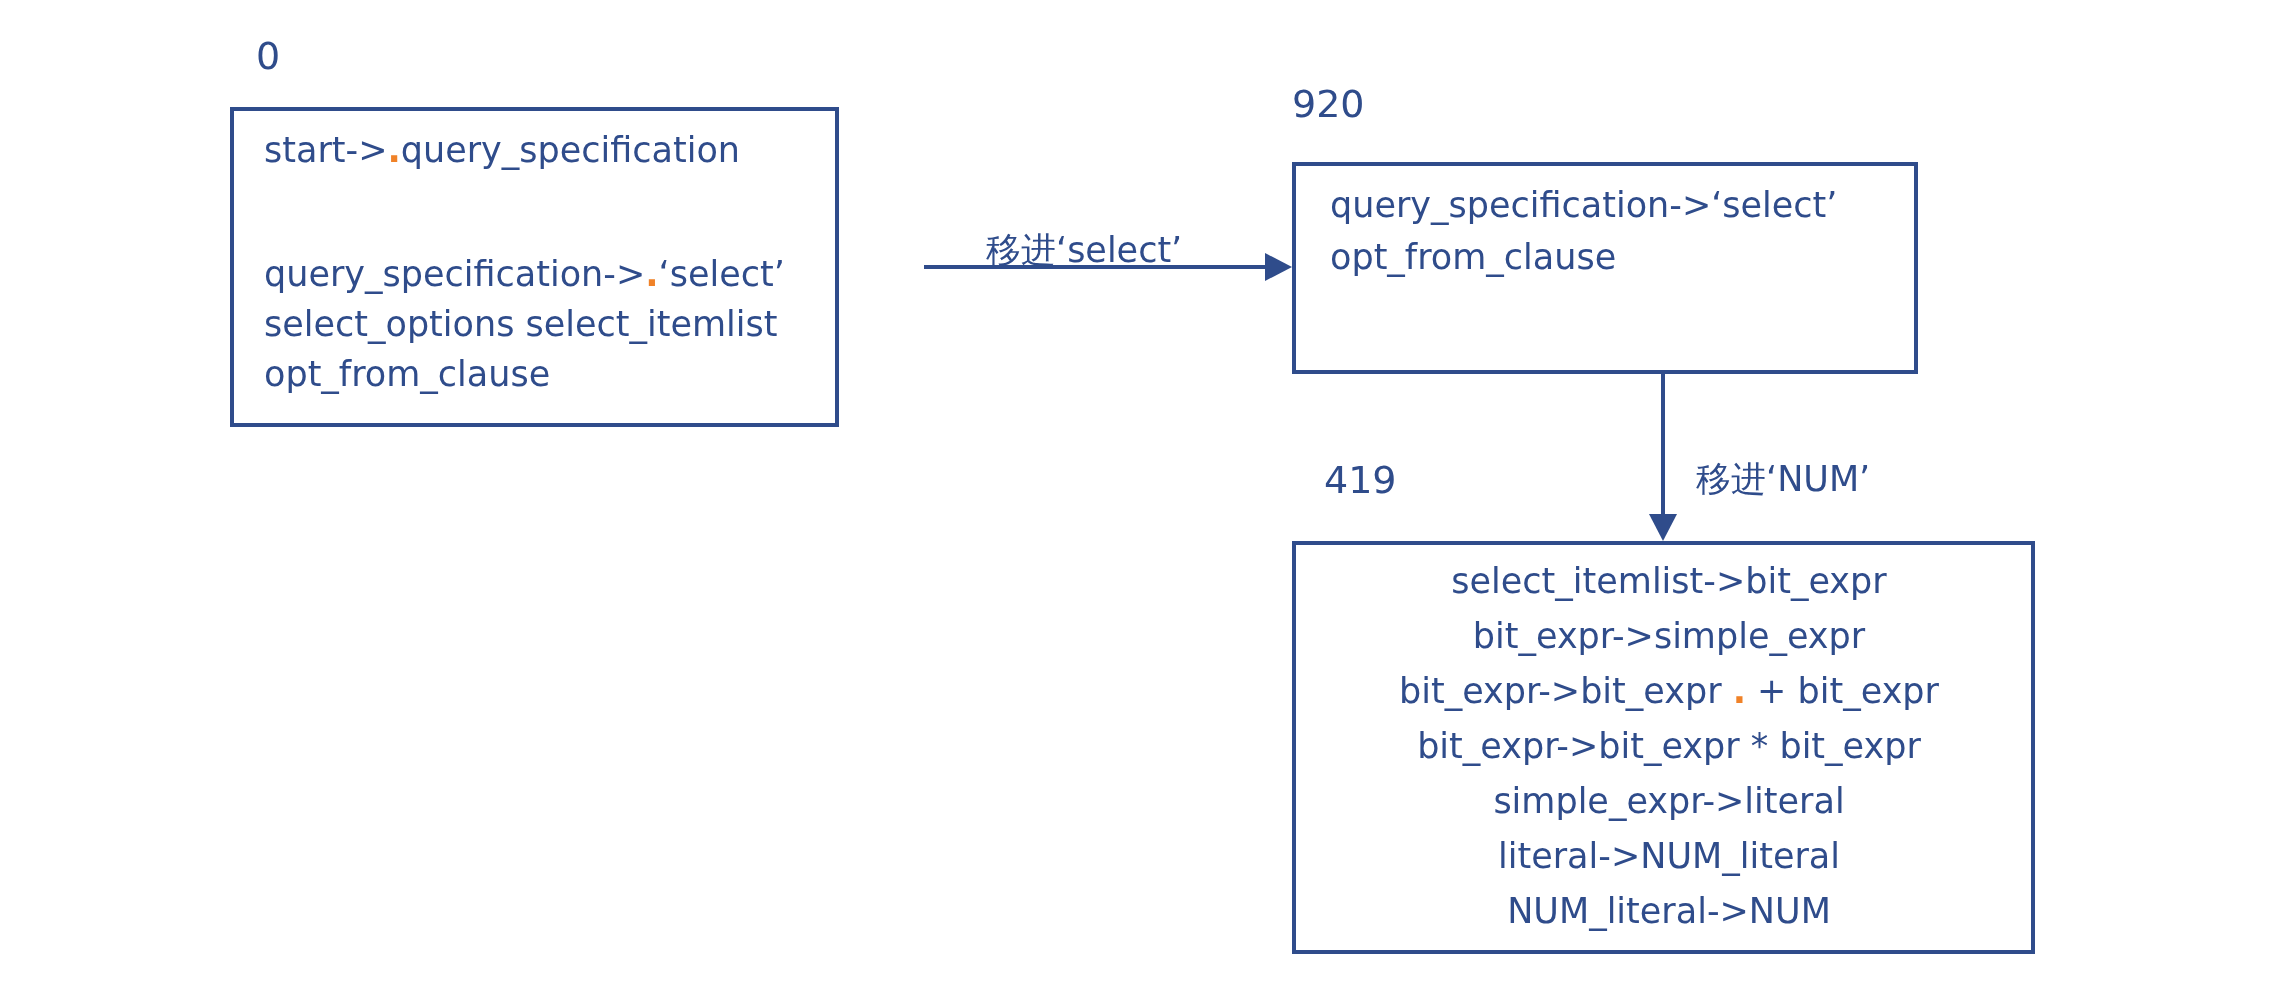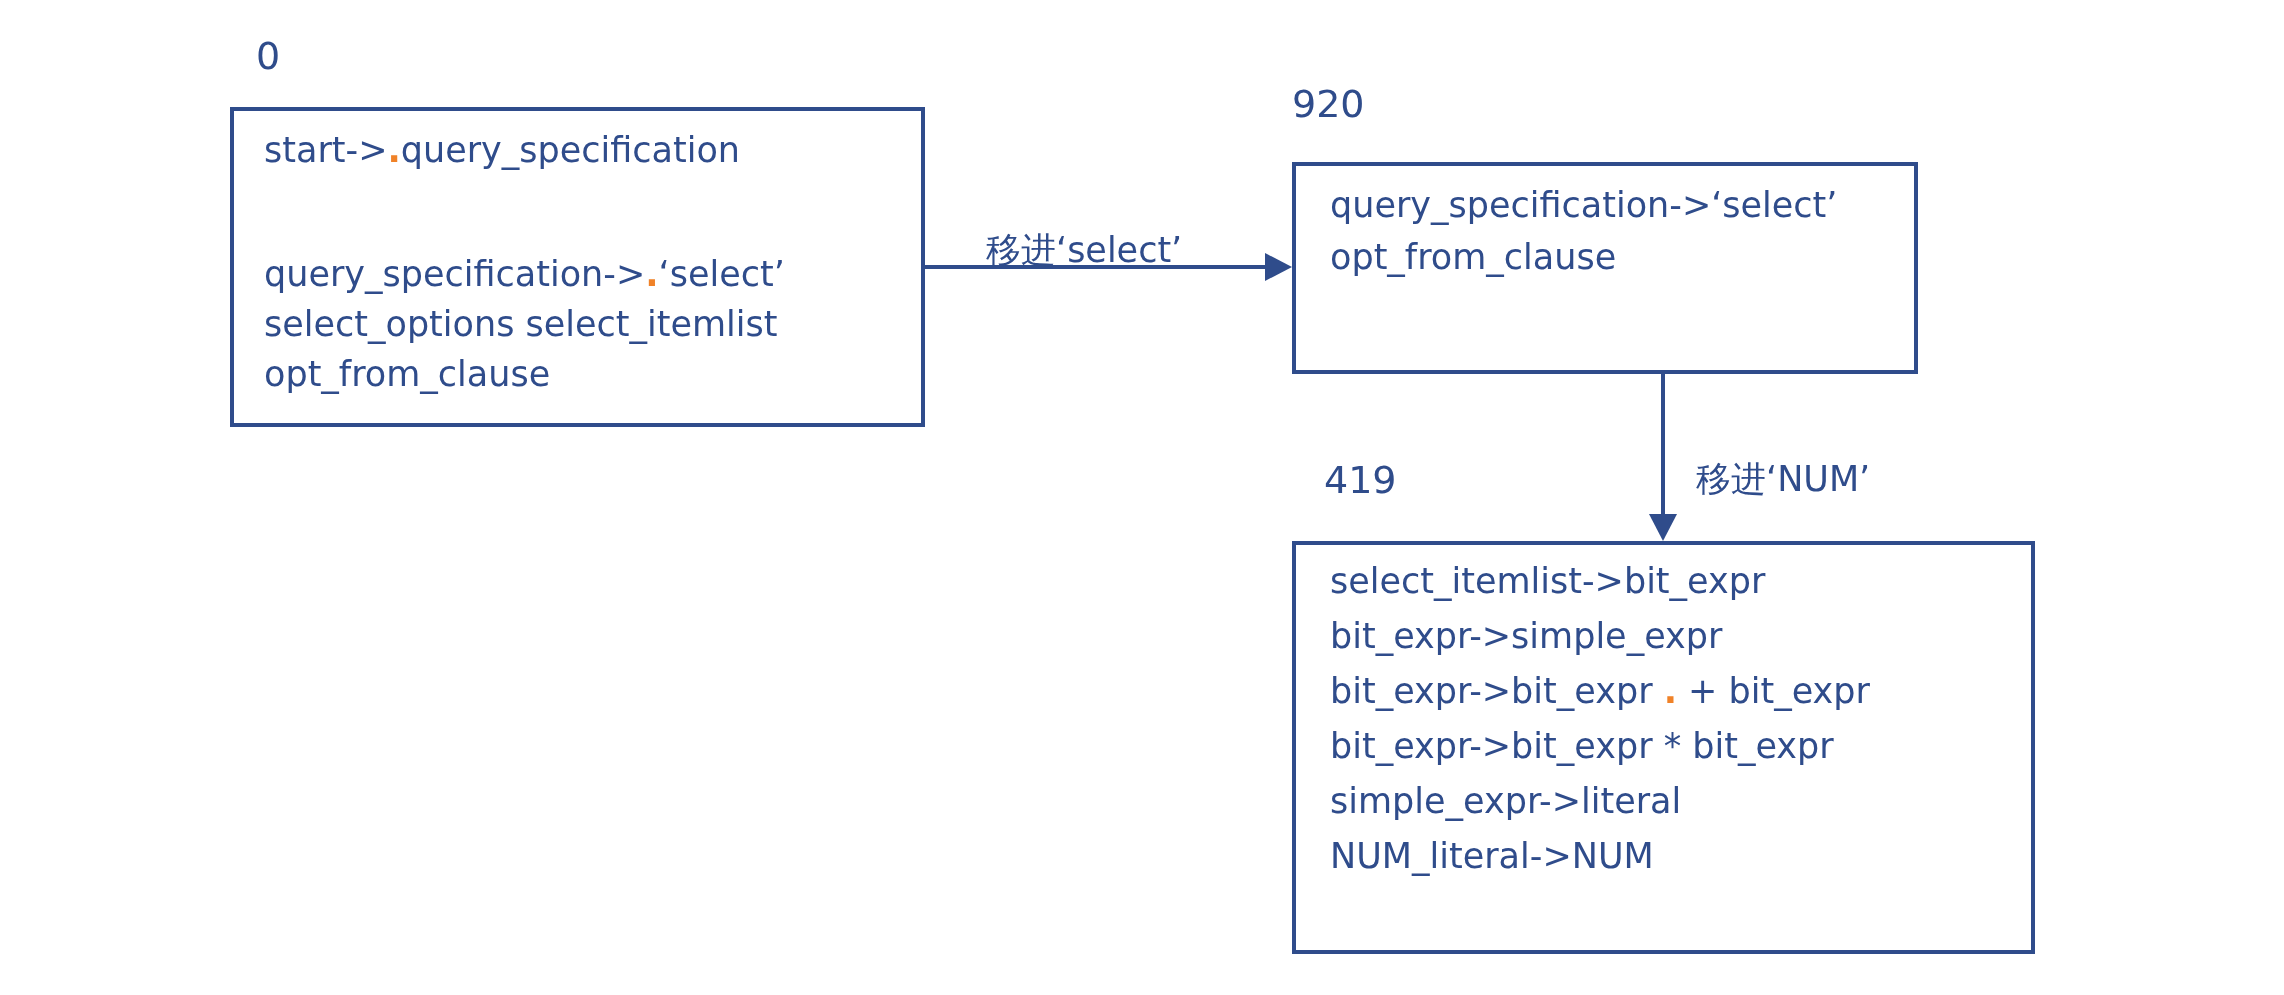--- a/index.html
+++ b/index.html
@@ -20,23 +20,23 @@
   }
   #state0-id{left:256px;top:36px;}
   #state920-id{left:1292px;top:84px;}
   #state788-id{left:1324px;top:460px;}
 
   .state-box{
     position:absolute;box-sizing:border-box;background:var(--bg);
     border:4px solid var(--ink);
     font-size:35px;color:var(--ink);
   }
-  #state0-box{left:230px;top:107px;width:695px;height:320px;padding:14px 10px 0 30px;}
+  #state0-box{left:230px;top:107px;width:609px;height:320px;padding:14px 10px 0 30px;}
   #state920-box{left:1292px;top:162px;width:626px;height:212px;padding:13px 10px 0 34px;}
-  #state788-box{left:1292px;top:541px;width:743px;height:413px;padding:9px 23px 0 34px;}
+  #state788-box{left:1292px;top:541px;width:743px;height:413px;padding:9px 23px 0 34px;text-align:center;}
 
   .grammar-line{white-space:pre;height:50px;line-height:50px;}
   #state0-box .grammar-line{height:50px;line-height:50px;}
   #state0-box .grammar-line.gap{height:74px;}
   #state920-box .grammar-line{height:52px;line-height:52px;}
   #state788-box .grammar-line{height:55px;line-height:55px;}
   .seg{color:var(--ink);}
   .seg.dot{color:var(--dot);font-weight:bold;}
 
   .edge-line{position:absolute;background:var(--ink);}
@@ -88,16 +88,17 @@
   <div class="arrowhead-down" id="edge-num-head"></div>
   <div class="edge-label" id="edge-num-label">移进‘NUM’</div>
 
   <div class="state-id" id="state788-id">419</div>
   <div class="state-box" id="state788-box">
     <div class="grammar-line"><span class="seg">select_itemlist-&gt;bit_expr</span><span class="seg dot"></span><span class="seg"></span></div>
     <div class="grammar-line"><span class="seg">bit_expr-&gt;simple_expr</span><span class="seg dot"></span><span class="seg"></span></div>
     <div class="grammar-line"><span class="seg">bit_expr-&gt;bit_expr </span><span class="seg dot">.</span><span class="seg"> + bit_expr</span></div>
     <div class="grammar-line"><span class="seg">bit_expr-&gt;bit_expr * bit_expr</span><span class="seg dot"></span><span class="seg"></span></div>
     <div class="grammar-line"><span class="seg">simple_expr-&gt;literal</span><span class="seg dot"></span><span class="seg"></span></div>
+    <div class="grammar-line"><span class="seg">literal-&gt;NUM_literal</span><span class="seg dot"></span><span class="seg"></span></div>
     <div class="grammar-line"><span class="seg">NUM_literal-&gt;NUM</span><span class="seg dot"></span><span class="seg"></span></div>
   </div>
 
 </div>
 
 </body></html>

